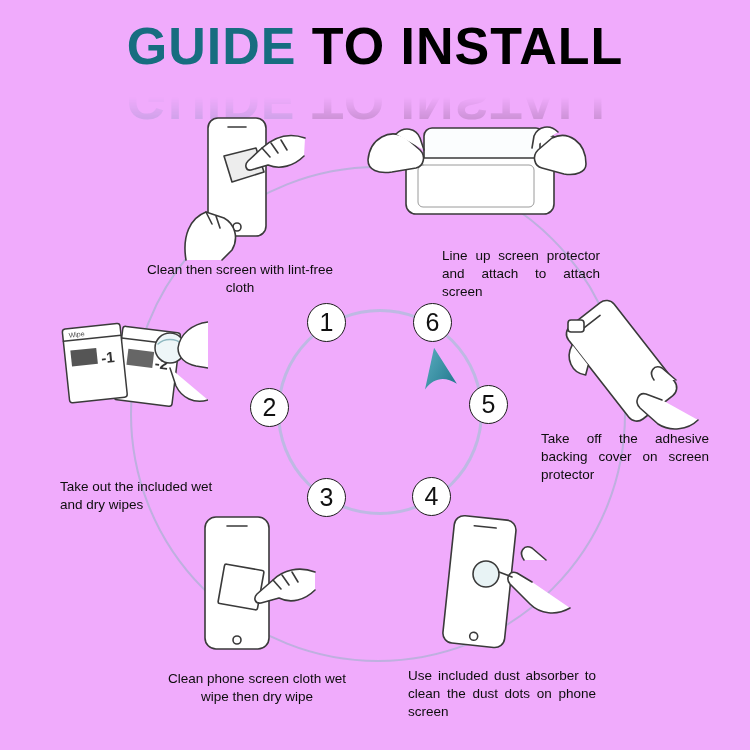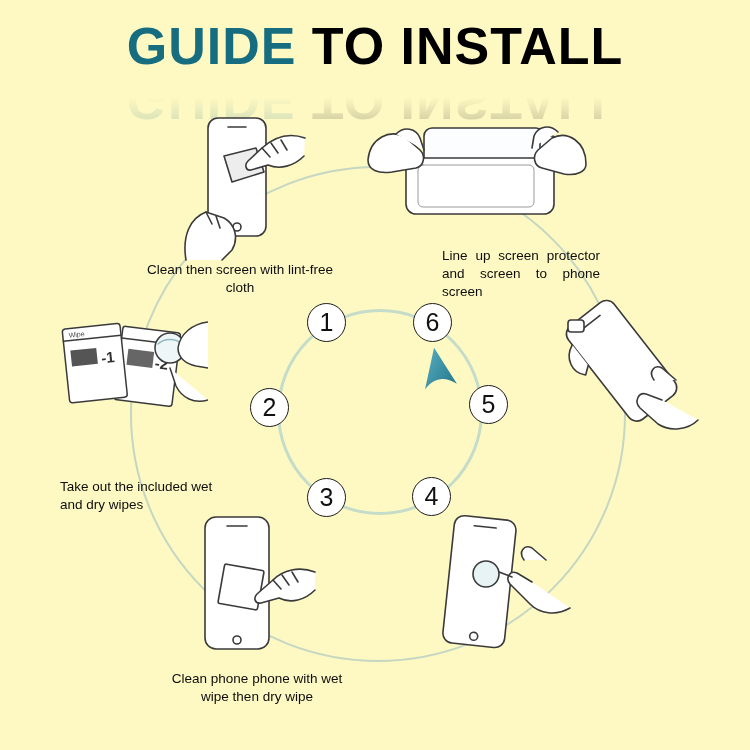--- a/index.html
+++ b/index.html
@@ -1,17 +1,17 @@
 <!DOCTYPE html>
 <html><head>
 <meta charset="utf-8">
 <style>
   html,body{margin:0;padding:0;background:#fff;}
   .stage{
-    position:relative;width:750px;height:750px;background:#fef9c3;
+    position:relative;width:750px;height:750px;background:#f0abfc;
     font-family:"Liberation Sans", sans-serif;overflow:hidden;color:#111;
   }
   
   .title-wrap{position:absolute;top:20px;left:0;width:100%;text-align:center;line-height:1;}
   .title{font-size:52px;font-weight:bold;letter-spacing:1px;color:#000;white-space:pre;}
   .title .hl{color:#176d80;}
   .reflection{
     transform:scaleY(-1);opacity:.26;margin-top:3px;
     -webkit-mask-image:linear-gradient(to bottom, rgba(0,0,0,.75), transparent 58%);
     mask-image:linear-gradient(to bottom, rgba(0,0,0,.75), transparent 58%);
@@ -184,16 +184,18 @@
         <circle cx="54" cy="62" r="13" fill="#e8f3f5"></circle>
         <path d="M138 96 C124 104 108 102 98 92 L78 72 C73 66 78 58 85 61 L100 70" fill="#fff"></path>
         <path d="M92 48 C86 40 92 32 100 36 L114 48" fill="#fff"></path>
         <path d="M67 60 L80 65"></path>
       </g>
     </svg>
   </div>
 
   <div class="caption center" style="left:140px;top:261px;width:200px;">Clean then screen with lint-free cloth</div>
   <div class="caption" style="left:60px;top:454px;width:170px;margin-top:24px;">Take out the included wet and dry wipes</div>
-  <div class="caption center" style="left:162px;top:670px;width:190px;">Clean phone phone with wet wipe then dry wipe</div>
-  <div class="caption justify" style="left:442px;top:247px;width:158px;">Line up screen protector and screen to phone screen</div>
+  <div class="caption center" style="left:162px;top:670px;width:190px;">Clean phone screen cloth wet wipe then dry wipe</div>
+  <div class="caption justify" style="left:408px;top:667px;width:188px;">Use included dust absorber to clean the dust dots on phone screen</div>
+  <div class="caption justify" style="left:541px;top:430px;width:168px;">Take off the adhesive backing cover on screen protector</div>
+  <div class="caption justify" style="left:442px;top:247px;width:158px;">Line up screen protector and attach to attach screen</div>
 
 </div>
 
 </body></html>

